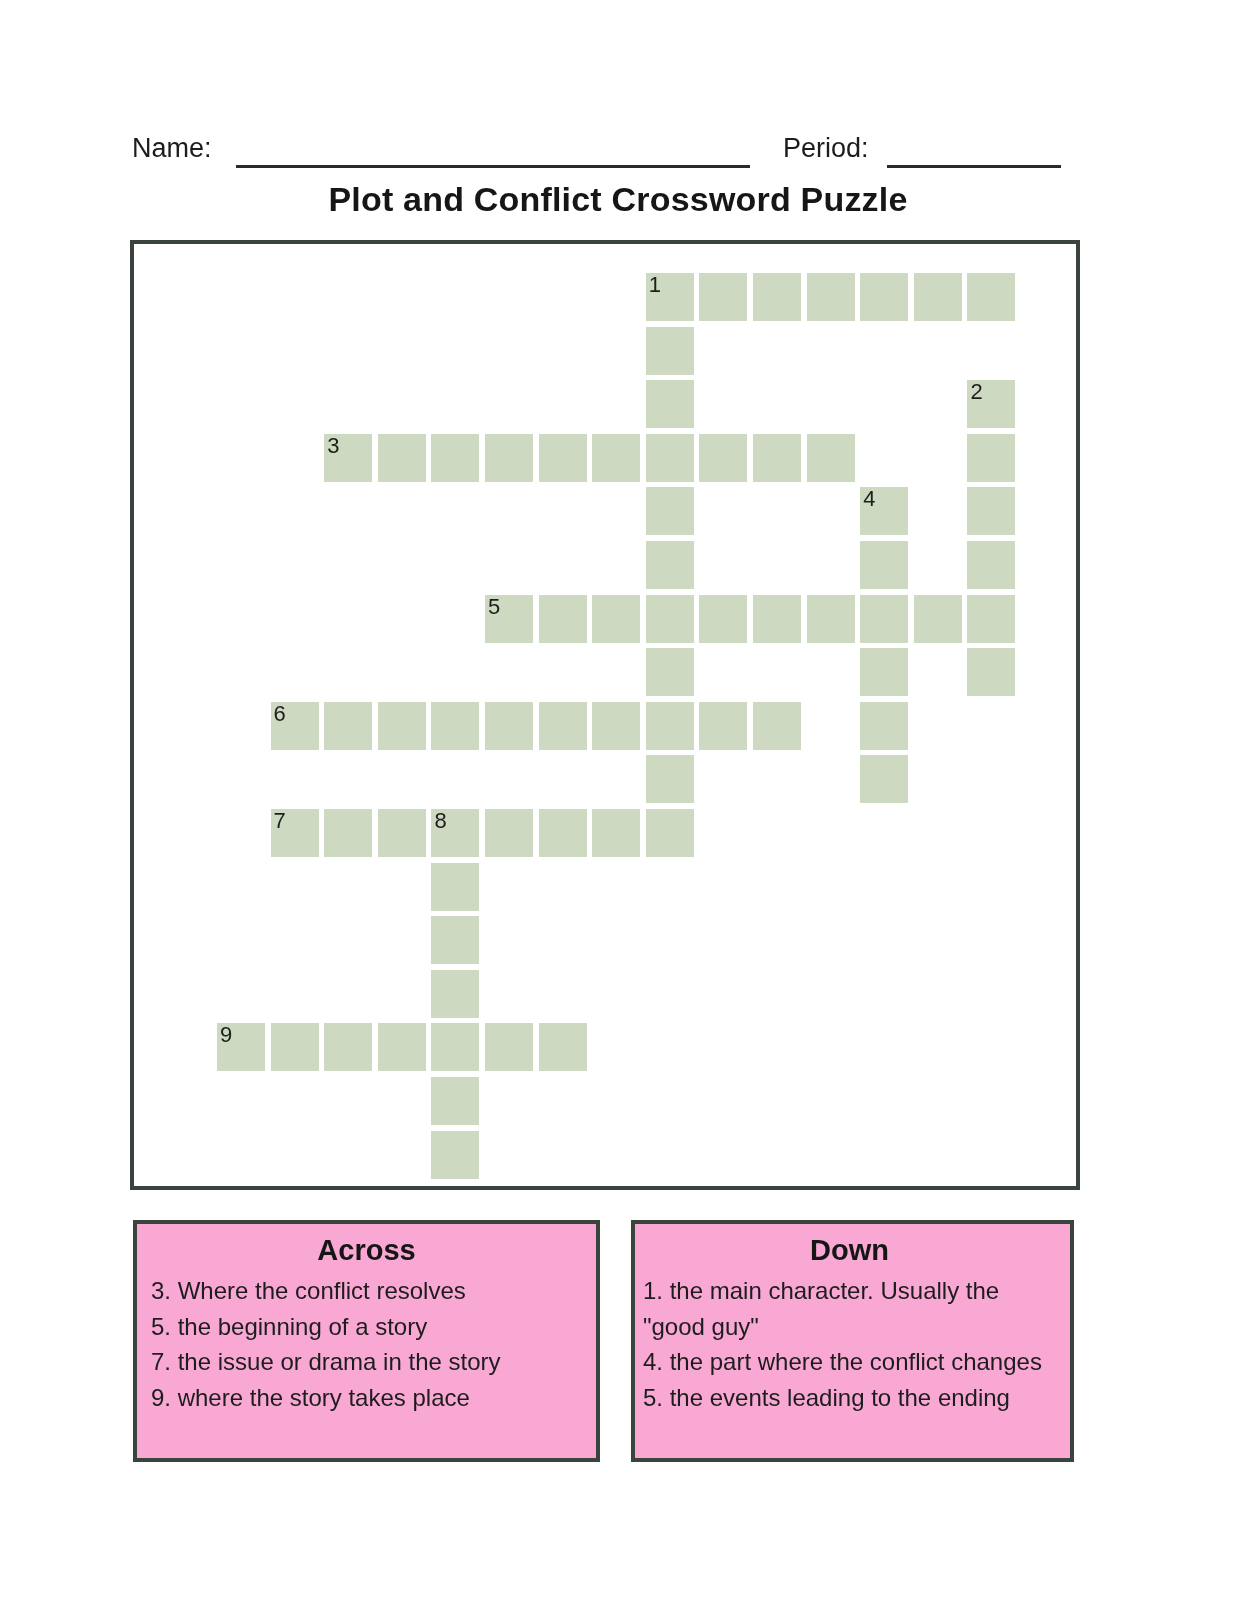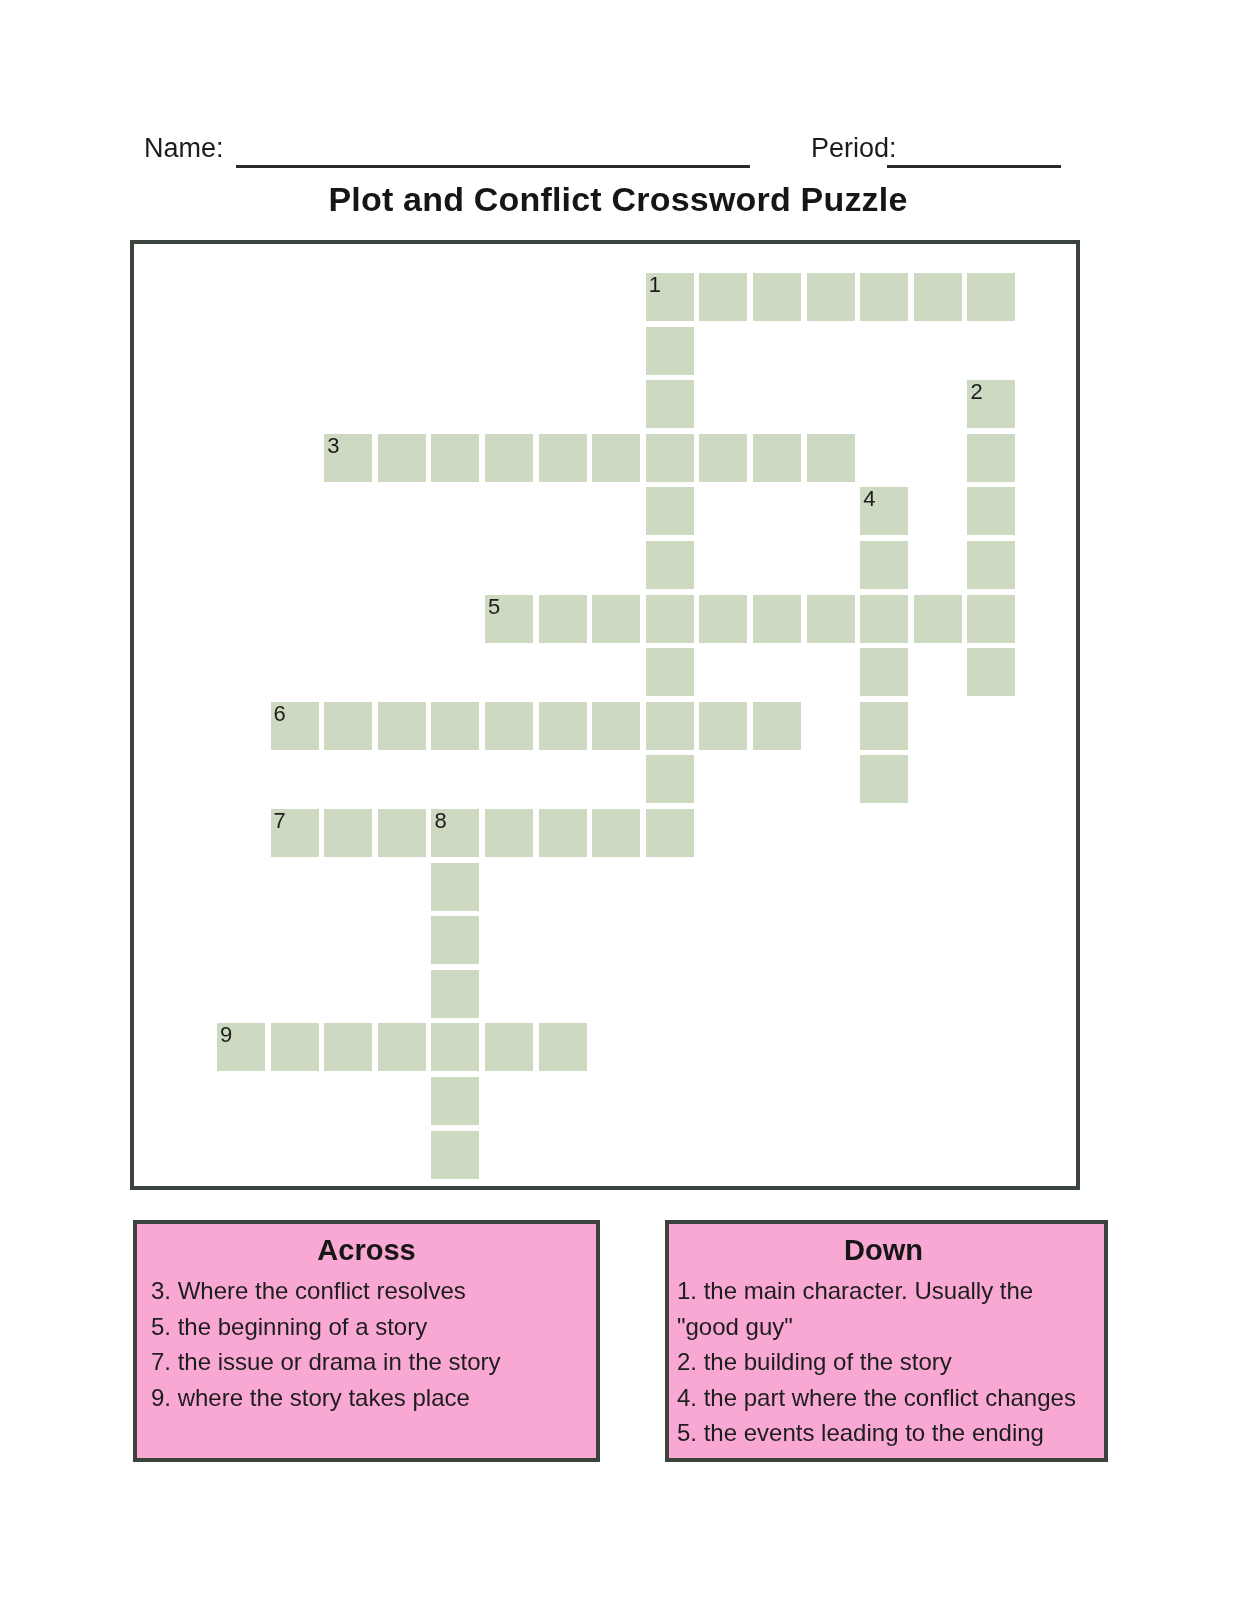--- a/index.html
+++ b/index.html
@@ -31,36 +31,36 @@
   .cell .num{
     position:absolute;left:3px;top:-1px;
     font-size:22px;color:#1d1d1d;line-height:26px;
   }
   
   .clue-box{
     border:4px solid #3b443c;background:#f9a8d4;
     padding:8px 14px 0 14px;box-sizing:content-box;
   }
   .clue-box.across{left:133px;top:1220px;width:431px;height:226px;}
-  .clue-box.down{left:665px;top:1220px;width:413px;height:226px;padding-left:8px;}
+  .clue-box.down{left:631px;top:1220px;width:413px;height:226px;padding-left:8px;}
   .clue-title{
     text-align:center;font-size:29px;font-weight:bold;color:#161616;
     margin:2px 0 6px 0;
   }
   .clue-item{
     font-size:24px;line-height:35.5px;color:#1d1d1d;
   }
 </style>
 </head>
 <body>
 
-<div class="abs field-label" style="left:144px;top:133px">Name:</div>
+<div class="abs field-label" style="left:132px;top:133px">Name:</div>
 <div class="abs write-line" style="left:236px;top:138px;width:514px"></div>
 
-<div class="abs field-label" style="left:811px;top:133px">Period:</div>
+<div class="abs field-label" style="left:783px;top:133px">Period:</div>
 <div class="abs write-line" style="left:887px;top:138px;width:174px"></div>
 
 <div class="abs page-title">Plot and Conflict Crossword Puzzle</div>
 
 <div class="abs grid-box">
   <div class="cells" id="cells">
       <div class="cell" style="left: 511.8px; top: 29px; width: 48px; height: 48px; background: rgb(205, 217, 193);">
         <span class="num">1</span>
       </div>
       <div class="cell" style="left: 565.4px; top: 29px; width: 48px; height: 48px; background: rgb(205, 217, 193);"></div>
@@ -161,17 +161,16 @@
       <div class="clue-item">5. the beginning of a story</div>
       <div class="clue-item">7. the issue or drama in the story</div>
       <div class="clue-item">9. where the story takes place</div>
     </div>
 </div>
 
 <div class="abs clue-box down">
   <div class="clue-title">Down</div>
   <div id="down-items">
       <div class="clue-item">1. the main character. Usually the "good guy"</div>
-      <div class="clue-item">2. the building of the story</div>
       <div class="clue-item">4. the part where the conflict changes</div>
       <div class="clue-item">5. the events leading to the ending</div>
     </div>
 </div>
 
 </body></html>

